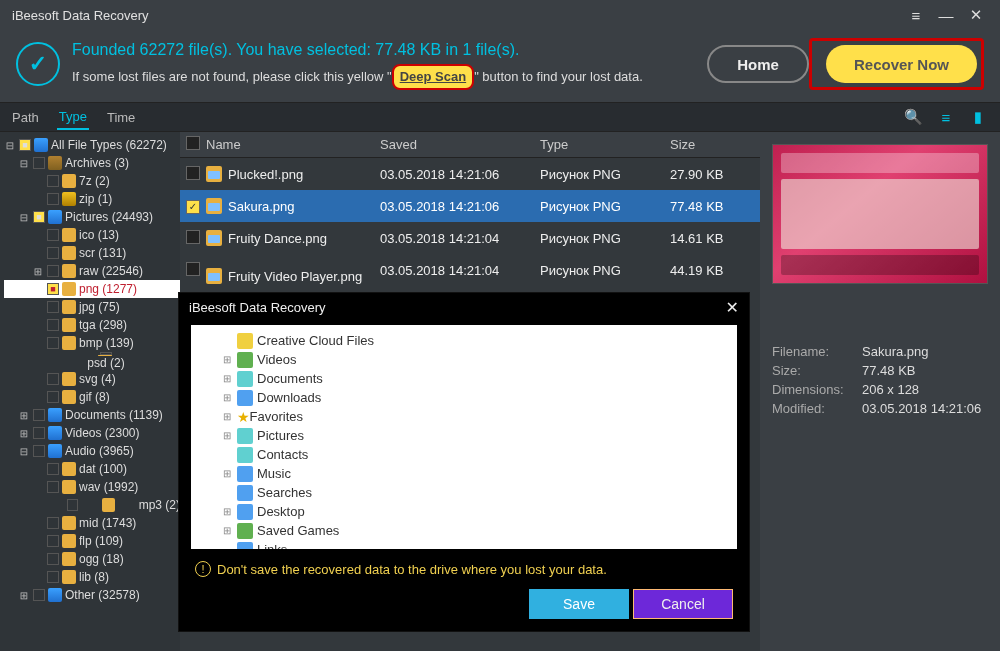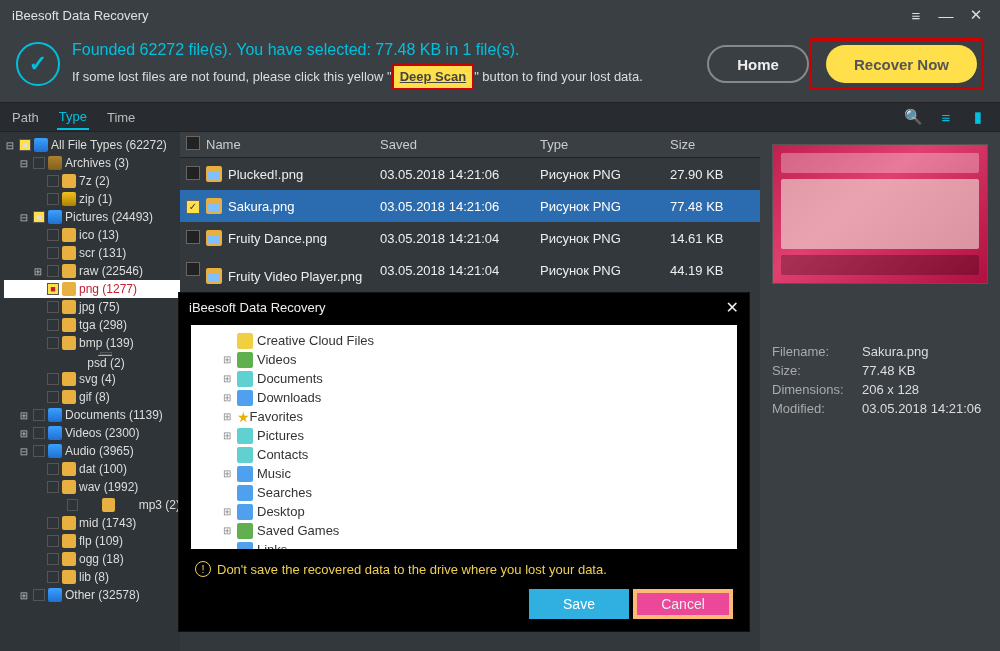--- a/index.html
+++ b/index.html
@@ -4,21 +4,21 @@
 <style>
 * { margin:0; padding:0; box-sizing:border-box; font-family:"Segoe UI",Arial,sans-serif; }
 body { width:1000px; height:651px; background:#3a3f44; color:#ddd; overflow:hidden; position:relative; }
 .titlebar { height:30px; display:flex; align-items:center; padding:0 12px; font-size:13px; color:#e0e0e0; }
 .titlebar .spacer { flex:1; }
 .tbtn { width:24px; height:24px; display:flex; align-items:center; justify-content:center; margin-left:6px; color:#ddd; font-size:15px; }
 .banner { display:flex; align-items:center; padding:8px 16px 12px 16px; }
 .check-circle { width:44px; height:44px; border-radius:50%; border:2px solid #00c0e0; display:flex; align-items:center; justify-content:center; margin-right:12px; color:#00c0e0; font-size:22px; font-weight:bold; flex-shrink:0; }
 .banner-txt { flex:1; font-size:13px; line-height:1.5; color:#ddd; }
 .banner-txt .head { color:#00c0e0; font-size:16px; margin-bottom:2px; }
-.deepscan-box { display:inline-block; background:#ffe04a; color:#444; padding:1px 6px; border:2px solid #c00; border-radius:2px; font-weight:bold; text-decoration:underline; }
+.deepscan-box { display:inline-block; background:#ffe04a; color:#444; padding:1px 6px; border:2px solid #c00; border-radius:8px; font-weight:bold; text-decoration:underline; }
 .btn-pill { display:inline-flex; align-items:center; justify-content:center; height:38px; padding:0 28px; border-radius:19px; font-size:15px; font-weight:bold; margin-left:10px; cursor:pointer; }
 .btn-home { border:2px solid #888; color:#eee; background:transparent; }
 .recover-box { border:3px solid #c00; border-radius:4px; padding:4px; }
 .btn-recover { background:#ffe04a; color:#555; border:none; min-width:126px; }
 .tabbar { display:flex; align-items:center; background:#282c30; border-top:1px solid #222; border-bottom:1px solid #222; height:30px; padding:0 10px; font-size:13px; }
 .tabbar .tab { margin-right:16px; color:#bbb; cursor:pointer; padding:4px 2px; }
 .tabbar .tab.active { color:#00c0e0; border-bottom:2px solid #00c0e0; }
 .tabbar .spacer { flex:1; }
 .icsm { width:24px; height:24px; display:flex; align-items:center; justify-content:center; color:#00c0e0; font-size:15px; margin-left:8px; }
 .main { display:flex; height:calc(100% - 130px); }
@@ -53,21 +53,21 @@
 .dlg-body { flex:1; background:#fff; margin:4px 12px 8px 12px; overflow:auto; color:#333; font-size:13px; padding:6px 4px; position:relative; }
 .fr { display:flex; align-items:center; height:19px; padding-left:28px; }
 .fr .exp { width:14px; color:#888; font-size:10px; }
 .fr .fico { width:16px; height:16px; margin-right:4px; display:inline-block; border-radius:2px; }
 .ico-y { background:#f0d040; } .ico-b { background:#50a0f0; } .ico-g { background:#60b050; } .ico-c { background:#60d0d0;} .ico-star{ color:#e8b000; font-size:14px;}
 .dlg-warn { display:flex; align-items:center; padding:4px 16px; color:#f0d050; font-size:13px; }
 .dlg-warn .wic { width:16px; height:16px; border:1.5px solid #f0d050; border-radius:50%; display:flex; align-items:center; justify-content:center; margin-right:6px; font-size:11px; }
 .dlg-btns { display:flex; justify-content:flex-end; padding:8px 16px 12px 16px; gap:4px; }
 .dbtn { width:100px; height:30px; display:flex; align-items:center; justify-content:center; font-size:14px; cursor:pointer; }
 .dbtn-save { background:#30b0e0; color:#fff; }
-.dbtn-cancel { background:#ec4899; border:4px solid #fdba74; color:#eee; }
+.dbtn-cancel { background:#6d28d9; border:1px solid #fdba74; color:#eee; }
 </style>
 </head>
 <body>
 
 <div class="titlebar">
   <span>iBeesoft Data Recovery</span>
   <div class="spacer"></div>
   <div class="tbtn">≡</div>
   <div class="tbtn">—</div>
   <div class="tbtn">✕</div>

